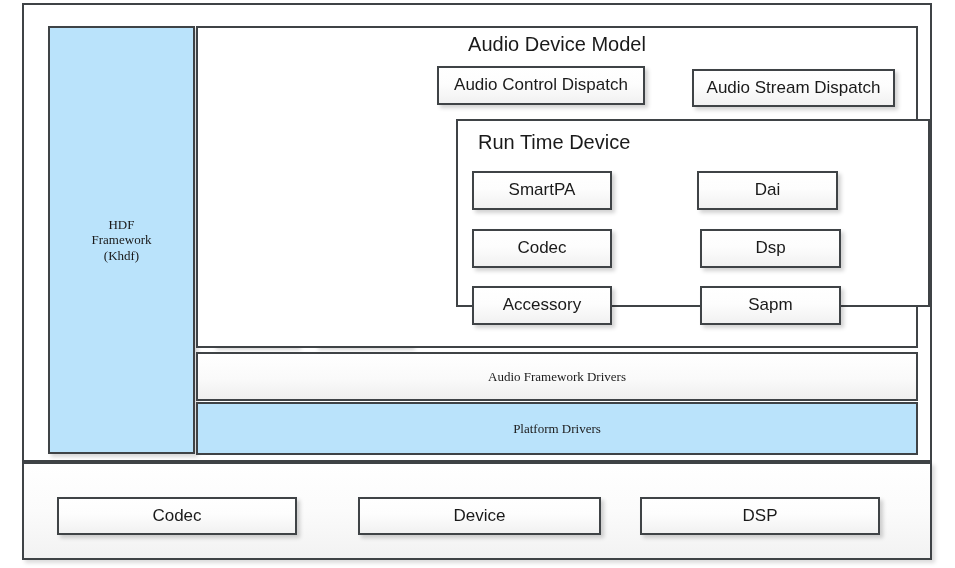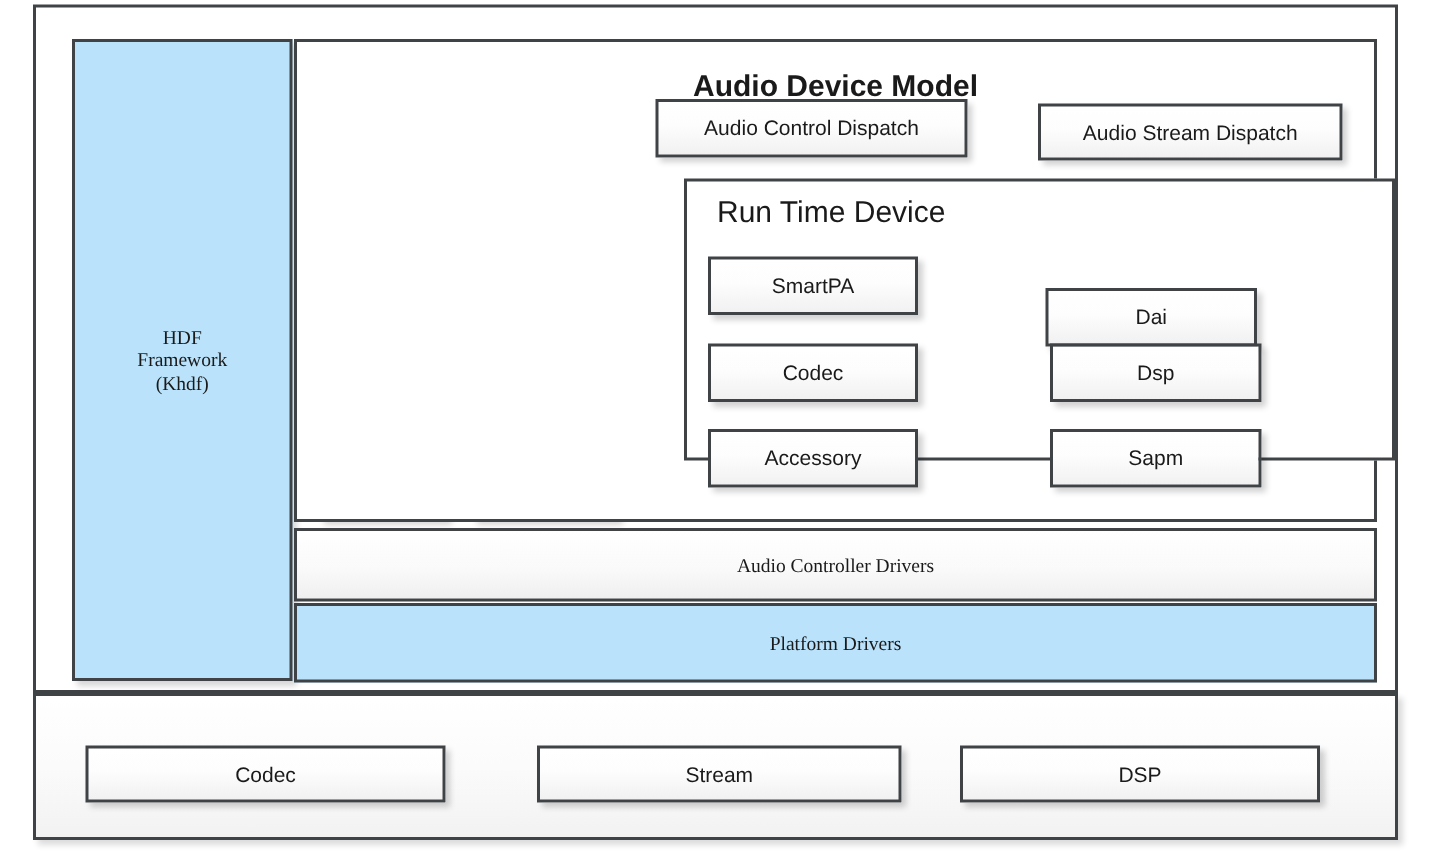--- a/index.html
+++ b/index.html
@@ -63,21 +63,21 @@
     position: absolute;
     white-space: nowrap;
   }
   .title-tc {
     position: absolute;
     width: 100%;
     text-align: center;
     white-space: nowrap;
   }
   .f14 { font-size: 14.5px; }
-  .f15 { font-size: 14px; }
+  .f15 { font-size: 17px; }
   .f19 { font-size: 13px; font-family: Liberation Serif, serif; }
   .f20 { font-size: 20px; }
 </style>
 </head>
 <body>
 
 <div id="canvas">
 
   <div class="box frame" style="left:22px; top:3px; width:910px; height:459px;"></div>
 
@@ -90,21 +90,21 @@
   <div class="box col-node" style="left:213px; top:48px; width:85px; height:299px; flex-direction:column;">
     <span class="f14">Card</span>
     <span class="f14">Manager</span>
   </div>
 
   <div class="box col-node" style="left:315px; top:48px; width:97px; height:299px; flex-direction:column;">
     <span class="f14">Controller</span>
   </div>
 
   <div class="box plain" style="left:196px; top:26px; width:722px; height:322px; display:block;">
-    <div class="title-tc f20" style="left:0; top:19px;font-weight:bold;">Audio Device Model</div>
+    <div class="title-tc f20" style="left:0; top:5px;">Audio Device Model</div>
   </div>
 
   <div class="box node" style="left:437px; top:66px; width:208px; height:39px;">
     <span class="f15">Audio Control Dispatch</span>
   </div>
 
   <div class="box node" style="left:692px; top:69px; width:203px; height:38px;">
     <span class="f15">Audio Stream Dispatch</span>
   </div>
 
@@ -115,51 +115,51 @@
   <div class="box node" style="left:472px; top:171px; width:140px; height:39px;">
     <span class="f15">SmartPA</span>
   </div>
   <div class="box node" style="left:472px; top:229px; width:140px; height:39px;text-align:center;">
     <span class="f15">Codec</span>
   </div>
   <div class="box node" style="left:472px; top:286px; width:140px; height:39px;">
     <span class="f15">Accessory</span>
   </div>
 
-  <div class="box node" style="left:697px; top:171px; width:141px; height:39px;margin-top:21px;">
+  <div class="box node" style="left:697px; top:171px; width:141px; height:39px;">
     <span class="f15">Dai</span>
   </div>
   <div class="box node" style="left:700px; top:229px; width:141px; height:39px;">
     <span class="f15">Dsp</span>
   </div>
   <div class="box node" style="left:700px; top:286px; width:141px; height:39px;">
     <span class="f15">Sapm</span>
   </div>
 
   <div class="box" style="left:196px; top:352px; width:722px; height:49px;
               border:2px solid #3f4346;
               background:linear-gradient(to bottom,#ffffff 0%,#fafafa 55%,#efefef 100%);">
-    <span class="f19">Audio Controller Drivers</span>
+    <span class="f19">Audio Framework Drivers</span>
   </div>
 
   <div class="box" style="left:196px; top:402px; width:722px; height:53px;
               border:2px solid #3f4346; background:#bae3fb;">
     <span class="f19">Platform Drivers</span>
   </div>
 
   <div class="box" style="left:22px; top:462px; width:910px; height:98px;
               border:2px solid #3f4346;
               background:linear-gradient(to bottom,#ffffff 0%,#fbfbfb 50%,#f2f2f2 100%);
               box-shadow:3px 3px 4px rgba(0,0,0,0.14);"></div>
 
   <div class="box node" style="left:57px; top:497px; width:240px; height:38px;">
     <span class="f15">Codec</span>
   </div>
 
   <div class="box node" style="left:358px; top:497px; width:243px; height:38px;">
-    <span class="f15">Stream</span>
+    <span class="f15">Device</span>
   </div>
 
   <div class="box node" style="left:640px; top:497px; width:240px; height:38px;">
     <span class="f15">DSP</span>
   </div>
 
 </div>
 
 </body></html>

